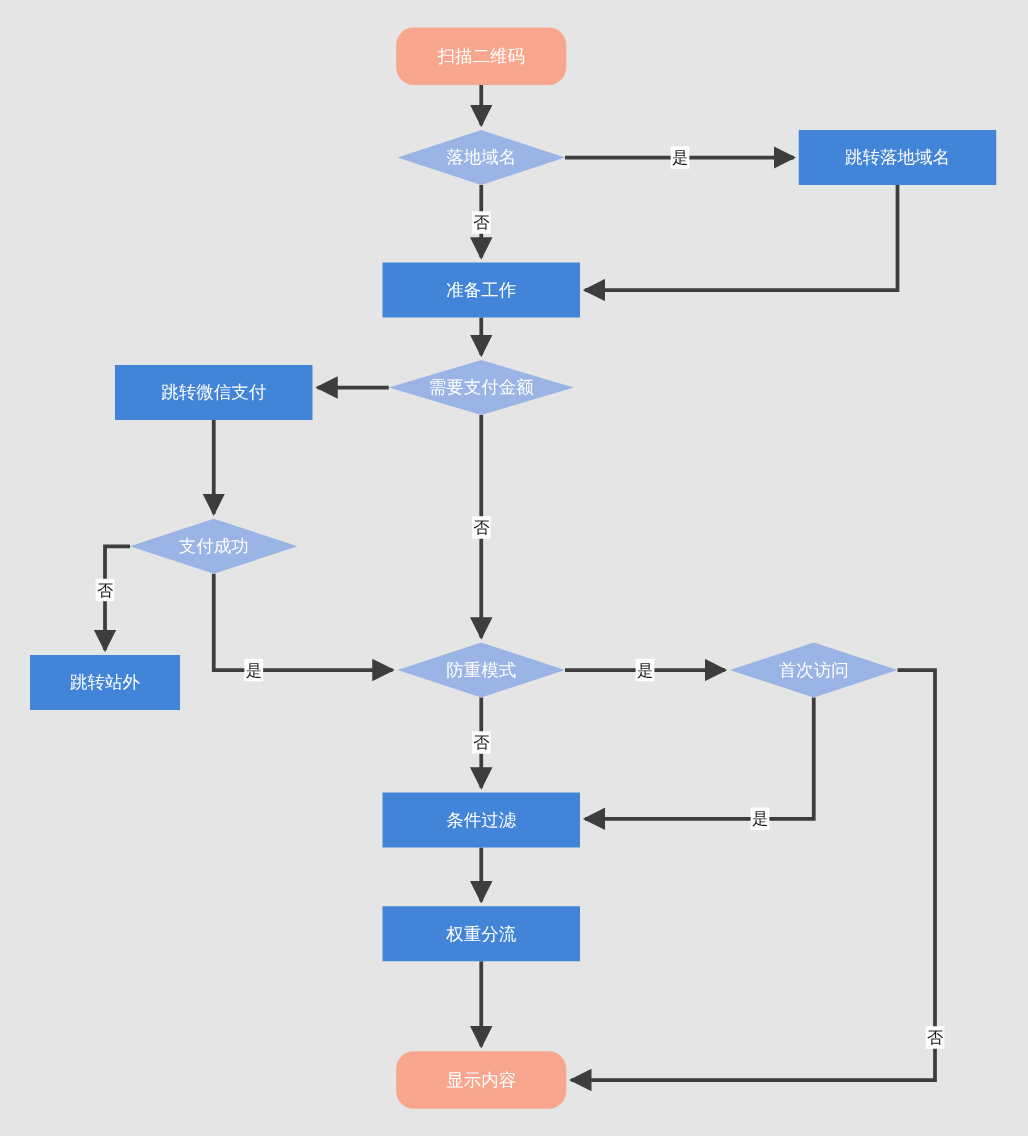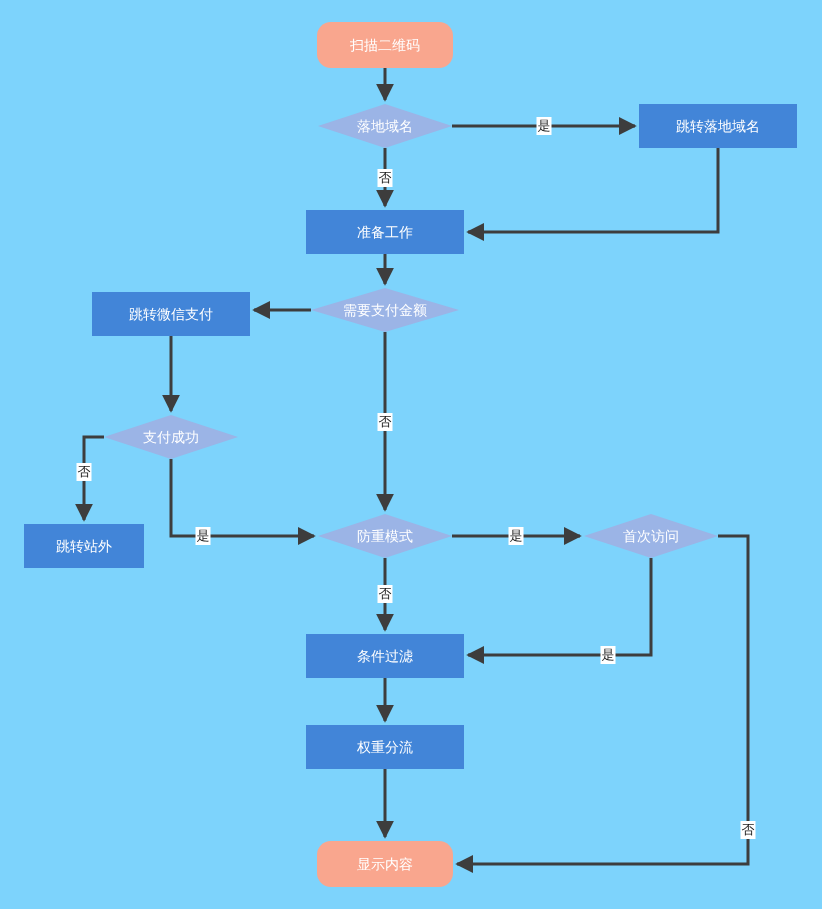--- a/index.html
+++ b/index.html
@@ -10,21 +10,21 @@
   body {
     width: 822px;
     height: 909px;
     font-family: "Liberation Sans", "DejaVu Sans", sans-serif;
     overflow: hidden;
   }
   #flowchart-root {
     position: relative;
     width: 822px;
     height: 909px;
-    background: #7dd3fc;
+    background: #e5e5e5;
   }
   svg#flow-svg {
     position: absolute;
     left: 0;
     top: 0;
     width: 822px;
     height: 909px;
     display: block;
   }
   .node-label {

